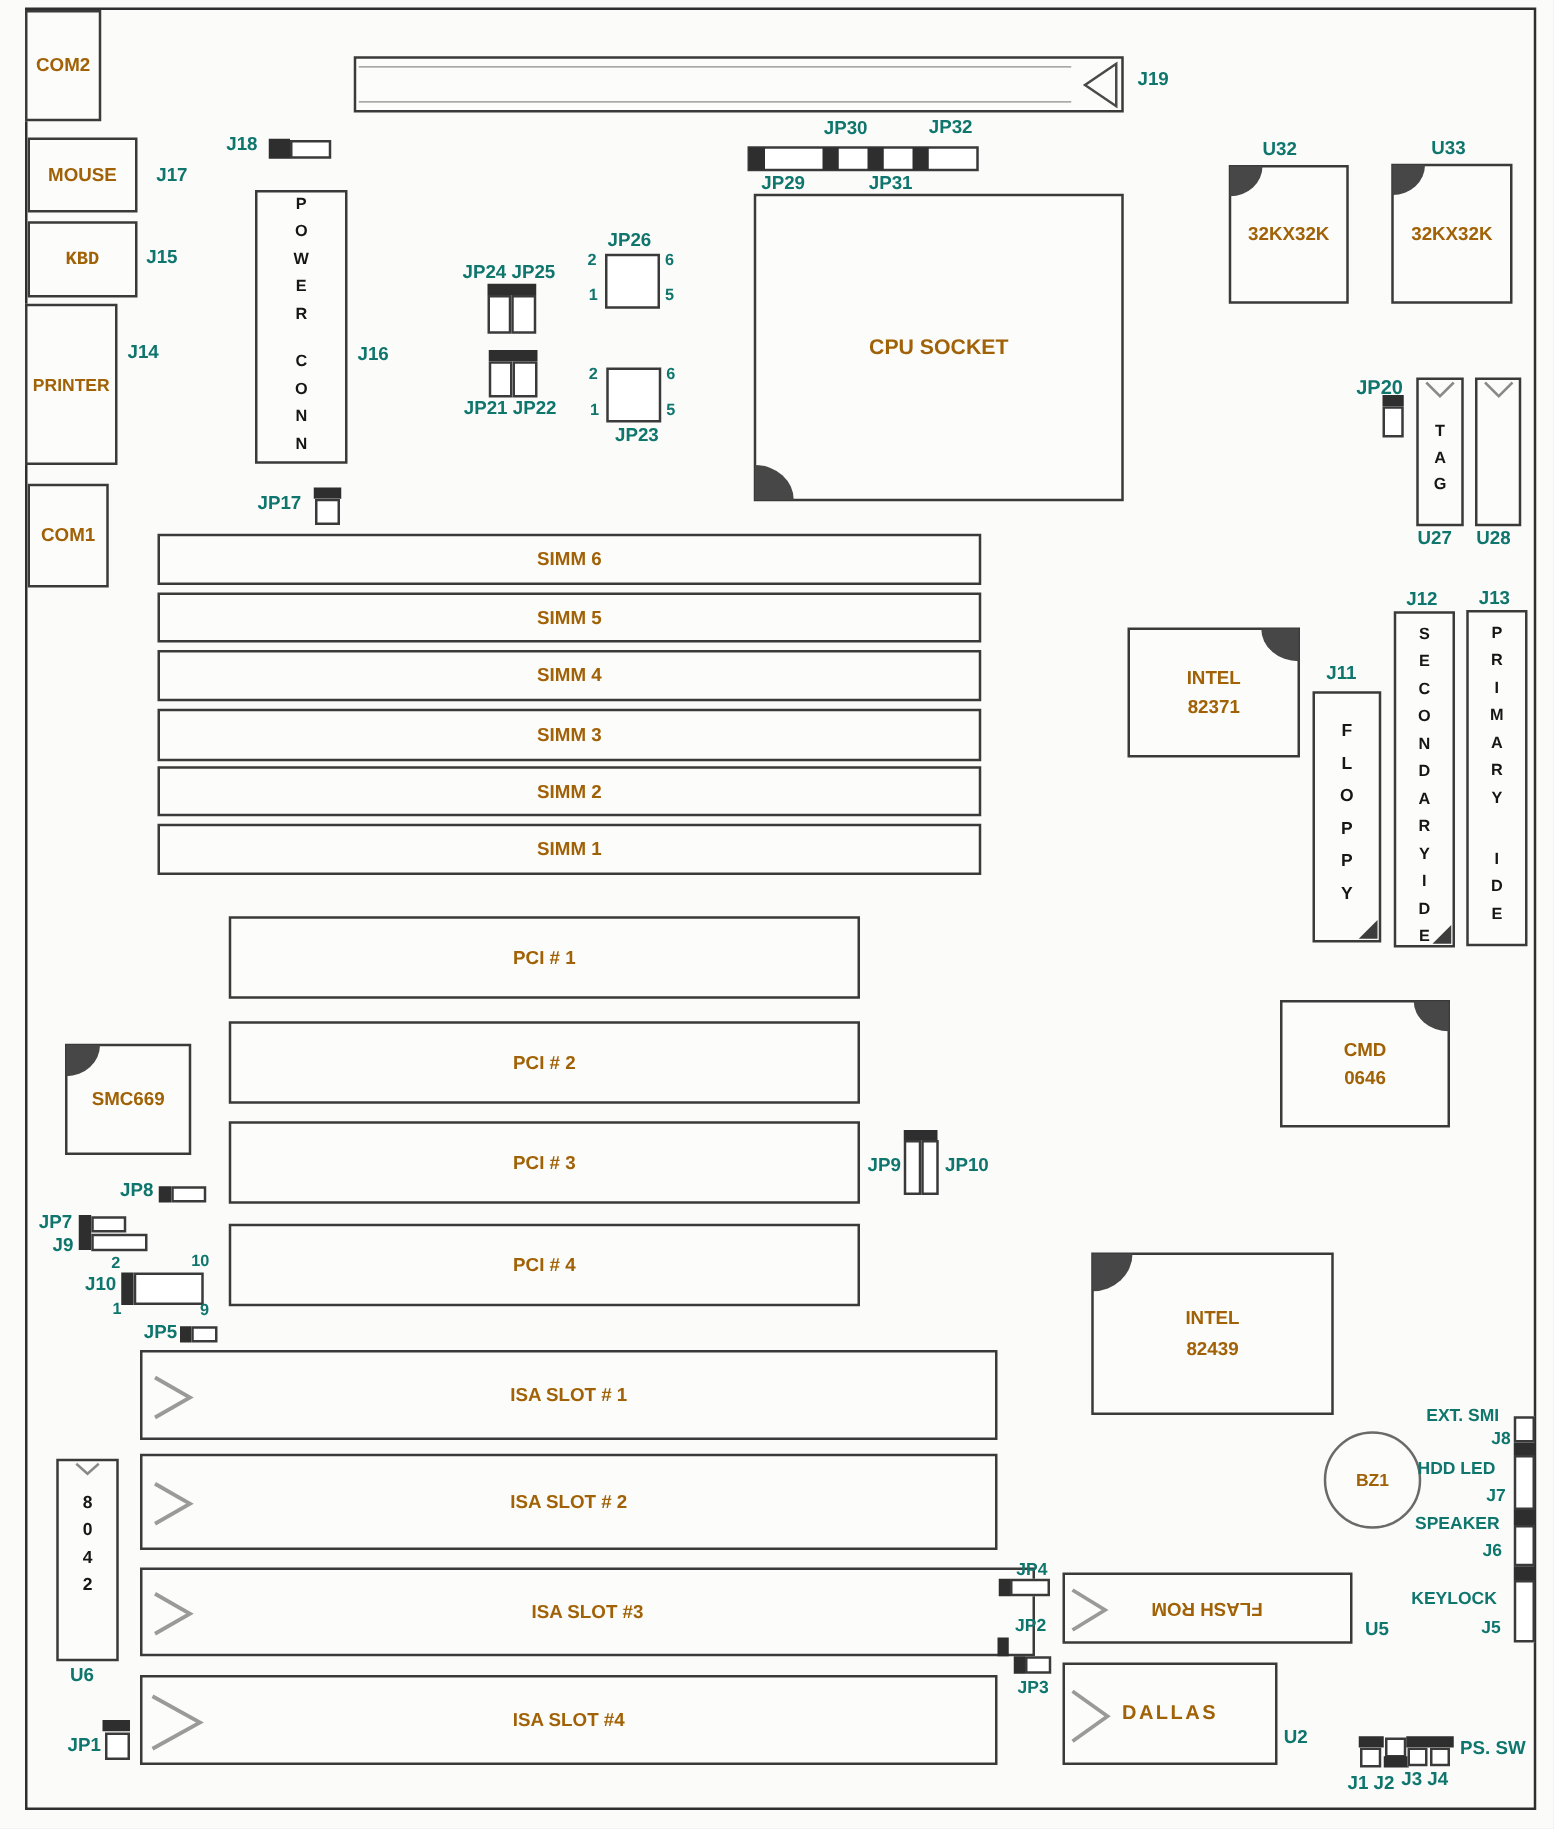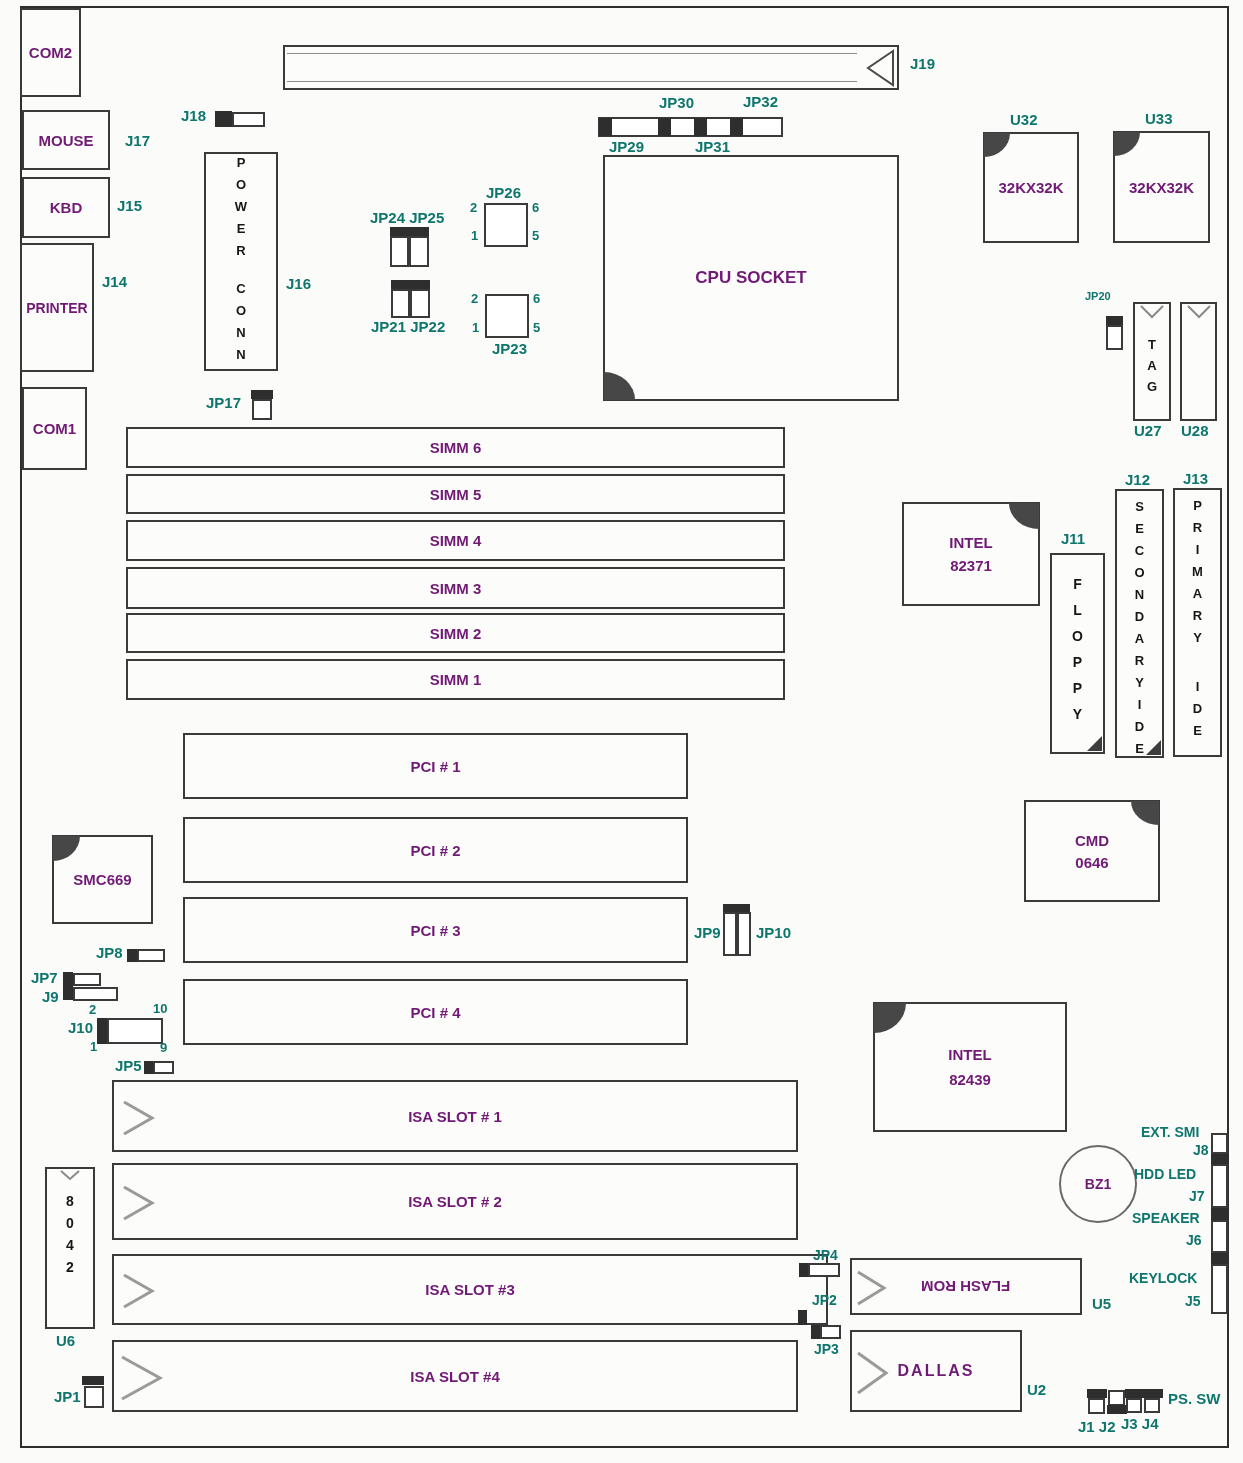--- a/index.html
+++ b/index.html
@@ -8,41 +8,41 @@
   .b{position:absolute;box-sizing:border-box;border:2px solid #3a3a3a;background:#fcfcfa;}
   .ctr{display:flex;align-items:center;justify-content:center;}
   .lb{position:absolute;font-weight:700;color:#0f766e;white-space:nowrap;font-size:14px;line-height:1.1;}
   .dk{position:absolute;background:#2e2e2e;}
   .wr{position:absolute;box-sizing:border-box;border:2px solid #3a3a3a;background:#fff;}
   .vt{writing-mode:vertical-lr;text-orientation:upright;font-weight:700;color:#161616;}
   .qc{position:absolute;background:#474747;}
   .qc-tl{top:-1px;left:-1px;border-bottom-right-radius:100%;}
   .qc-tr{top:-1px;right:-1px;border-bottom-left-radius:100%;}
   .qc-bl{bottom:-1px;left:-1px;border-top-right-radius:100%;}
-  .slotlbl{font-weight:700;color:#701a75;font-size:15px;}
+  .slotlbl{font-weight:700;color:#a16207;font-size:15px;}
   .tri-br{position:absolute;right:1px;bottom:1px;width:0;height:0;
           border-left:15px solid transparent;border-bottom:15px solid #3d3d3d;}
   .notch{position:absolute;top:1px;left:50%;transform:translateX(-50%);}
   .chev{position:absolute;}
 </style>
 </head>
 <body>
 
 <div id="stage">
 
   <div class="b" style="left:20px;top:6px;width:1209px;height:1442px;background:transparent;border-color:#2e2e2e;"></div>
 
   <div class="b ctr" style="left:20px;top:8px;width:61px;height:89px;">
     <span class="slotlbl">COM2</span>
     </div>
   <div class="b ctr" style="left:22px;top:110px;width:88px;height:60px;">
     <span class="slotlbl">MOUSE</span>
     </div>
   <div class="lb" style="left:125px;top:133px;font-size:15px;">J17</div>
-  <div class="b ctr" style="left:22px;top:177px;width:88px;height:61px;">
+  <div class="b ctr" style="left:22px;top:177px;width:88px;height:61px;font-family:Liberation Mono, monospace;">
     <span class="slotlbl">KBD</span>
     </div>
   <div class="lb" style="left:117px;top:198px;font-size:15px;">J15</div>
   <div class="b ctr" style="left:20px;top:243px;width:74px;height:129px;">
     <span class="slotlbl" style="font-size:14px;">PRINTER</span>
     </div>
   <div class="lb" style="left:102px;top:274px;font-size:15px;">J14</div>
   <div class="b ctr" style="left:22px;top:387px;width:65px;height:83px;">
     <span class="slotlbl">COM1</span>
     </div>
@@ -113,21 +113,21 @@
   <div class="b ctr" style="left:983px;top:132px;width:96px;height:111px;">
     <span class="slotlbl">32KX32K</span>
     <div class="qc qc-tl" style="width:26px;height:24px;"></div>
   </div>
   <div class="lb" style="left:1145px;top:111px;font-size:15px;">U33</div>
   <div class="b ctr" style="left:1113px;top:131px;width:97px;height:112px;">
     <span class="slotlbl">32KX32K</span>
     <div class="qc qc-tl" style="width:26px;height:24px;"></div>
   </div>
 
-  <div class="lb" style="left:1085px;top:290px;font-size:11px;">JP20</div>
+  <div class="lb" style="left:1085px;top:302px;font-size:16px;">JP20</div>
   <div class="dk" style="left:1106px;top:316px;width:17px;height:9px;"></div>
   <div class="wr" style="left:1106px;top:325px;width:17px;height:25px;"></div>
 
   <div class="b ctr" style="left:1133px;top:302px;width:38px;height:119px;">
     <svg class="notch" width="26" height="14">
         <path d="M2 1 L13 12 L24 1" fill="none" stroke="#8a8a8a" stroke-width="2"></path>
       </svg>
     <span class="vt" style="font-size:13px;letter-spacing:6px;margin-top:14px;">TAG</span>
   </div>
   <div class="lb" style="left:1134px;top:423px;font-size:15px;">U27</div>

